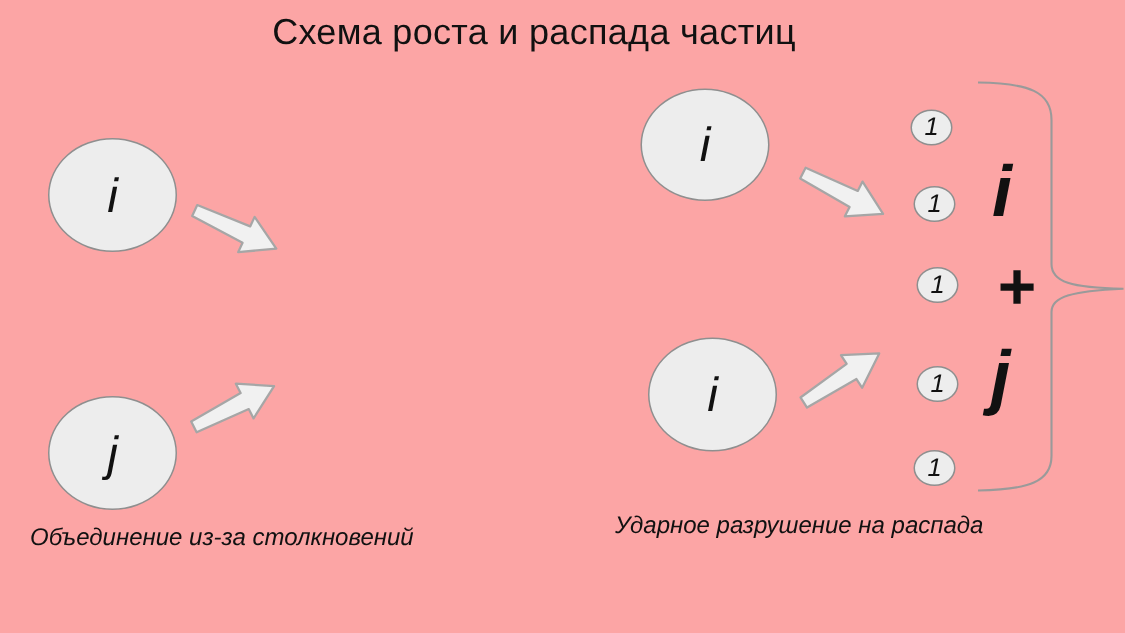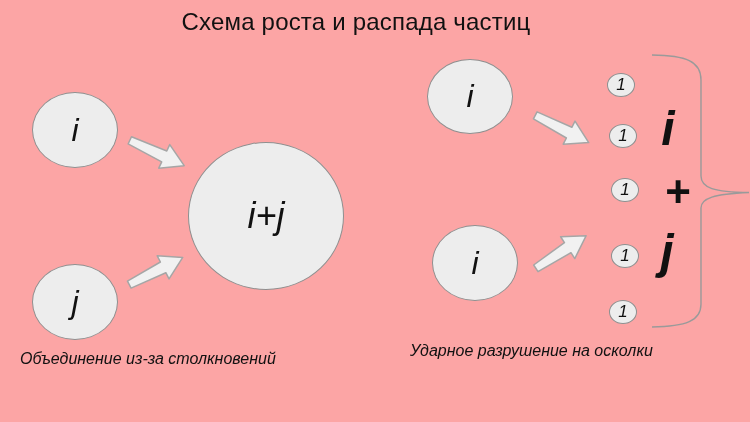--- a/index.html
+++ b/index.html
@@ -40,23 +40,20 @@
   <div class="title">Схема роста и распада частиц</div>
 
   <div class="circle" style="left:32px;top:92px;width:86px;height:76px;">
     <span class="p-label">i</span>
   </div>
 
   <div class="circle" style="left:32px;top:264px;width:86px;height:76px;">
     <span class="p-label">j</span>
   </div>
 
-  <div class="circle" style="left:188px;top:142px;width:156px;height:148px;">
-    <span class="merged-label">i+j</span>
-  </div>
 
   <div class="arrow" style="left:124px;top:138px;transform:rotate(25deg);">
     <svg width="66" height="30" viewBox="0 0 66 30">
       <path d="M3,11 L41,9 L41,2 L63,15 L41,28 L41,21 L3,19 Z" fill="#f1f1f1" stroke="#a6a6a6" stroke-width="1.5" stroke-linejoin="round"></path>
     </svg>
   </div>
 
   <div class="arrow" style="left:123px;top:256px;transform:rotate(-27deg);">
     <svg width="66" height="30" viewBox="0 0 66 30">
       <path d="M3,11 L41,9 L41,2 L63,15 L41,28 L41,21 L3,19 Z" fill="#f1f1f1" stroke="#a6a6a6" stroke-width="1.5" stroke-linejoin="round"></path>
@@ -107,15 +104,15 @@
 
   <svg class="overlay" width="750" height="422" viewBox="0 0 750 422">
     <path d="M652,55 C686,55.5 701,61 701,80
              L701,176
              C701,188 714,192 749,192.5
              C714,194 701,198 701,208
              L701,304
              C701,321 686,326.5 652,327" fill="none" stroke="#9a9a9a" stroke-width="1.4"></path>
   </svg>
 
-  <div class="caption" style="left:410px;top:342px;width:306px;">Ударное разрушение на осколки</div>
+  <div class="caption" style="left:410px;top:342px;width:306px;">Ударное разрушение на распада</div>
 
 </div>
 
 </body></html>

